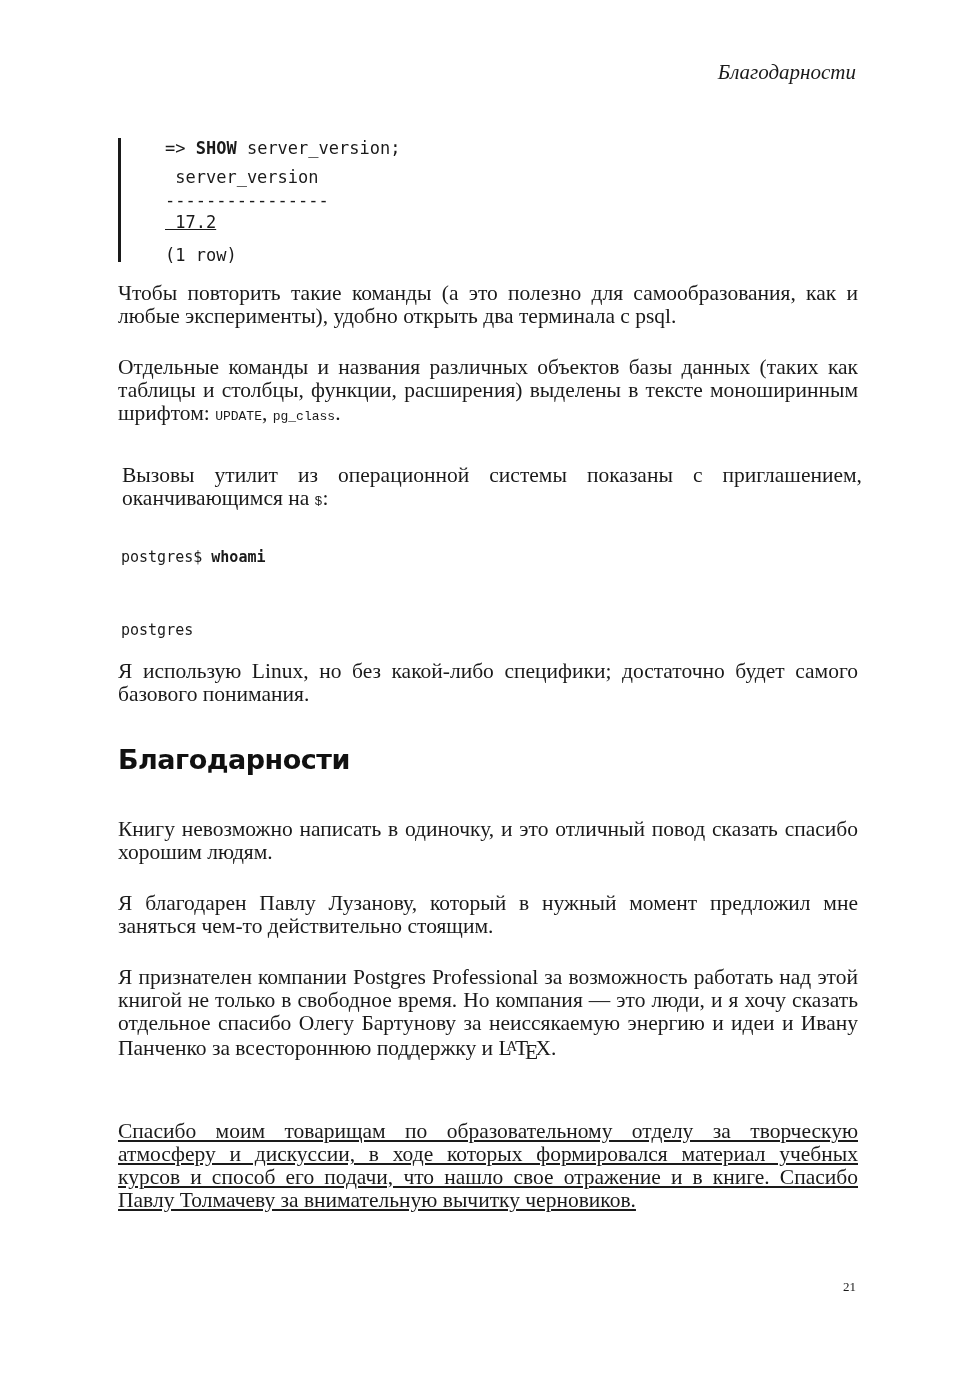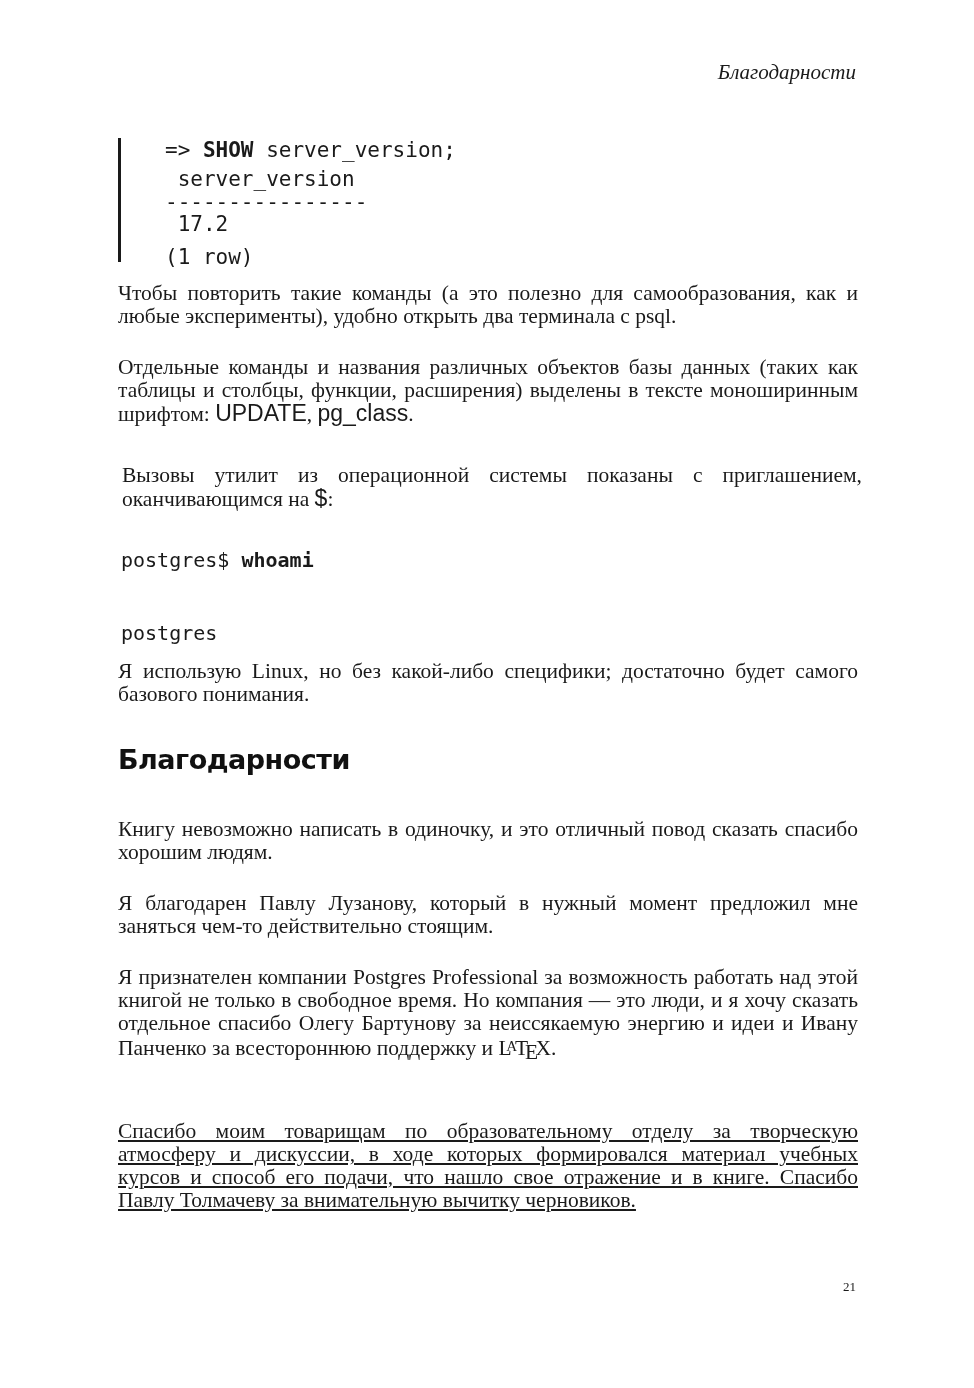--- a/index.html
+++ b/index.html
@@ -7,31 +7,31 @@
   .running-header {
     position: absolute; right: 118px; top: 60px;
     font-family: "Liberation Serif", serif; font-style: italic; font-size: 21px; color: #1a1a1a;
   }
   .code-block {
     position: absolute; left: 118px; top: 138px; width: 400px; height: 124px;
     border-left: 3px solid #1a1a1a;
   }
   .code-line {
     position: absolute; left: 44px;
-    font-family: "DejaVu Sans Mono", monospace; font-size: 21px; white-space: pre; color: #1a1a1a; text-align: right;
+    font-family: "DejaVu Sans Mono", monospace; font-size: 17px; white-space: pre; color: #1a1a1a; text-align: right;
   }
   .para {
     position: absolute; left: 118px; width: 740px;
     font-family: "Liberation Serif", serif; font-size: 21.5px; line-height: 23px; color: #1a1a1a;
     text-align: justify;
   }
-  .mono { font-family: Liberation Sans, sans-serif; font-size: 23px; }
+  .mono { font-family: Liberation Mono, monospace; font-size: 13px; }
   .shell-line {
     position: absolute; left: 121px;
-    font-family: "DejaVu Sans Mono", monospace; font-size: 20px; white-space: pre; color: #1a1a1a;
+    font-family: "DejaVu Sans Mono", monospace; font-size: 15px; white-space: pre; color: #1a1a1a;
   }
   b { font-weight: bold; }
   .section-title {
     position: absolute; left: 118px; top: 744px;
     font-family: "DejaVu Sans", sans-serif; font-weight: bold; font-size: 27px; color: #111;
     letter-spacing: -0.5px;
   }
   .page-number {
     position: absolute; right: 118px; top: 1279px;
     font-family: "Liberation Serif", serif; font-size: 13px; color: #1a1a1a;
@@ -42,21 +42,21 @@
 </style>
 </head>
 <body>
 
 <div class="running-header">Благодарности</div>
 
 <div class="code-block">
   <div class="code-line" style="top:0px;"><span>=&gt; </span><b>SHOW</b><span> server_version;</span></div>
   <div class="code-line" style="top:29px;"> server_version</div>
   <div class="code-line" style="top:52px;">----------------</div>
-  <div class="code-line" style="top:74px;"> 17.2</div>
+  <div class="code-line" style="top:74px;text-decoration:underline;"> 17.2</div>
   <div class="code-line" style="top:107px;">(1 row)</div>
 </div>
 
 <p class="para" style="top:282px; margin:0;">Чтобы повторить такие команды (а это полезно для самообразования, как и любые эксперименты), удобно открыть два терминала с psql.</p>
 
 <p class="para" style="top:356px; margin:0;"><span>Отдельные команды и названия различных объектов базы данных (таких как таблицы и столбцы, функции, расширения) выделены в тексте моноширинным шрифтом: </span><span class="mono">UPDATE</span><span>, </span><span class="mono">pg_class</span><span>.</span></p>
 
 <p class="para" style="top:460px; margin:4px;"><span>Вызовы утилит из операционной системы показаны с приглашением, оканчивающимся на </span><span class="mono">$</span><span>:</span></p>
 
 <div class="shell-line" style="top:548px;"><span>postgres$ </span><b>whoami</b></div>

